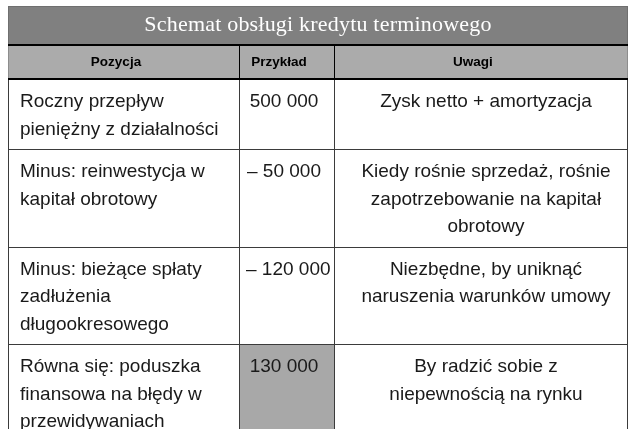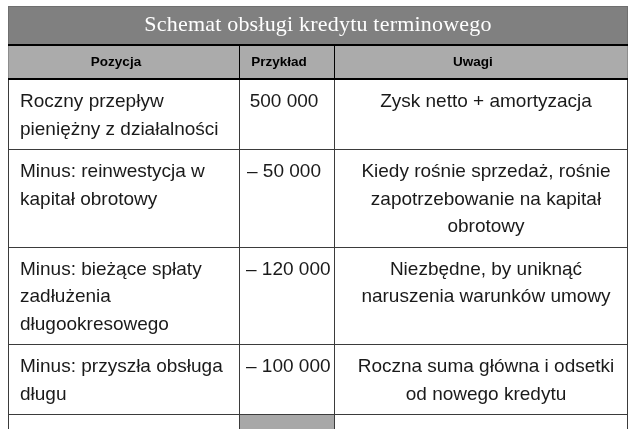--- a/index.html
+++ b/index.html
@@ -118,25 +118,20 @@
       <tr class="r2">
         <td class="c-pos">Minus: reinwestycja w kapitał obrotowy</td>
         <td class="c-val">– 50 000</td>
         <td class="c-note">Kiedy rośnie sprzedaż, rośnie zapotrzebowanie na kapitał obrotowy</td>
       </tr>
       <tr class="r2">
         <td class="c-pos">Minus: bieżące spłaty zadłużenia długookresowego</td>
         <td class="c-val">– 120 000</td>
         <td class="c-note">Niezbędne, by uniknąć naruszenia warunków umowy</td>
       </tr>
-      <tr class="r2">
-        <td class="c-pos">Minus: przyszła obsługa długu</td>
-        <td class="c-val">– 100 000</td>
-        <td class="c-note">Roczna suma główna i odsetki od nowego kredytu</td>
-      </tr>
       <tr class="r1b">
         <td class="c-pos">Równa się: poduszka finansowa na błędy w przewidywaniach</td>
         <td class="c-val hl">130 000</td>
         <td class="c-note">By radzić sobie z niepewnością na rynku</td>
       </tr>
     </tbody>
   </table>
 </div>
 
 </body></html>

